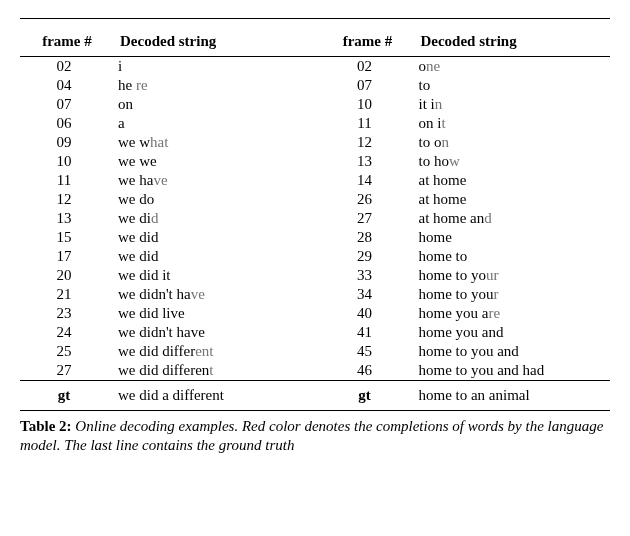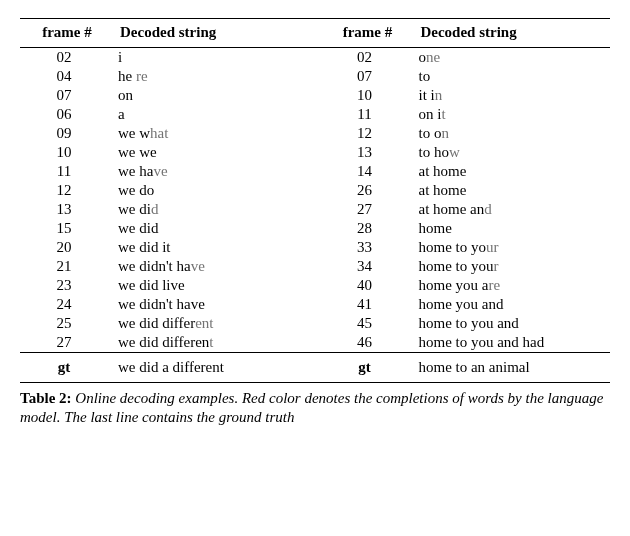--- a/index.html
+++ b/index.html
@@ -15,21 +15,21 @@
   .tbl {
     border-collapse: collapse;
     width: 100%;
   }
   .toprule td, .toprule th { border-top: 1.5px solid #000; }
   .midrule td, .midrule th { border-top: 0.8px solid #000; }
   .botrule td, .botrule th { border-bottom: 1.5px solid #000; }
   .hdr th {
     font-weight: bold;
     text-align: left;
-    padding: 5px 6px 6px 6px;
+    padding: 14px 6px 6px 6px;
   }
   .hdr th.frame { text-align: center; font-weight: bold; }
   td.frame {
     text-align: center;
     padding: 1px 10px 1px 4px;
     width: 80px;
     white-space: nowrap;
   }
   td.decoded {
     text-align: left;
@@ -128,20 +128,27 @@
         <td class="decoded"><span>at home an</span><span class="red">d</span></td>
       </tr>
       <tr>
         <td class="frame">15</td>
         <td class="decoded"><span>we did</span></td>
         <td class="col-spacer"></td>
         <td class="frame">28</td>
         <td class="decoded"><span>home</span></td>
       </tr>
       <tr>
+        <td class="frame">17</td>
+        <td class="decoded"><span>we did</span></td>
+        <td class="col-spacer"></td>
+        <td class="frame">29</td>
+        <td class="decoded"><span>home to</span></td>
+      </tr>
+      <tr>
         <td class="frame">20</td>
         <td class="decoded"><span>we did it</span></td>
         <td class="col-spacer"></td>
         <td class="frame">33</td>
         <td class="decoded"><span>home to yo</span><span class="red">ur</span></td>
       </tr>
       <tr>
         <td class="frame">21</td>
         <td class="decoded"><span>we didn't ha</span><span class="red">ve</span></td>
         <td class="col-spacer"></td>

